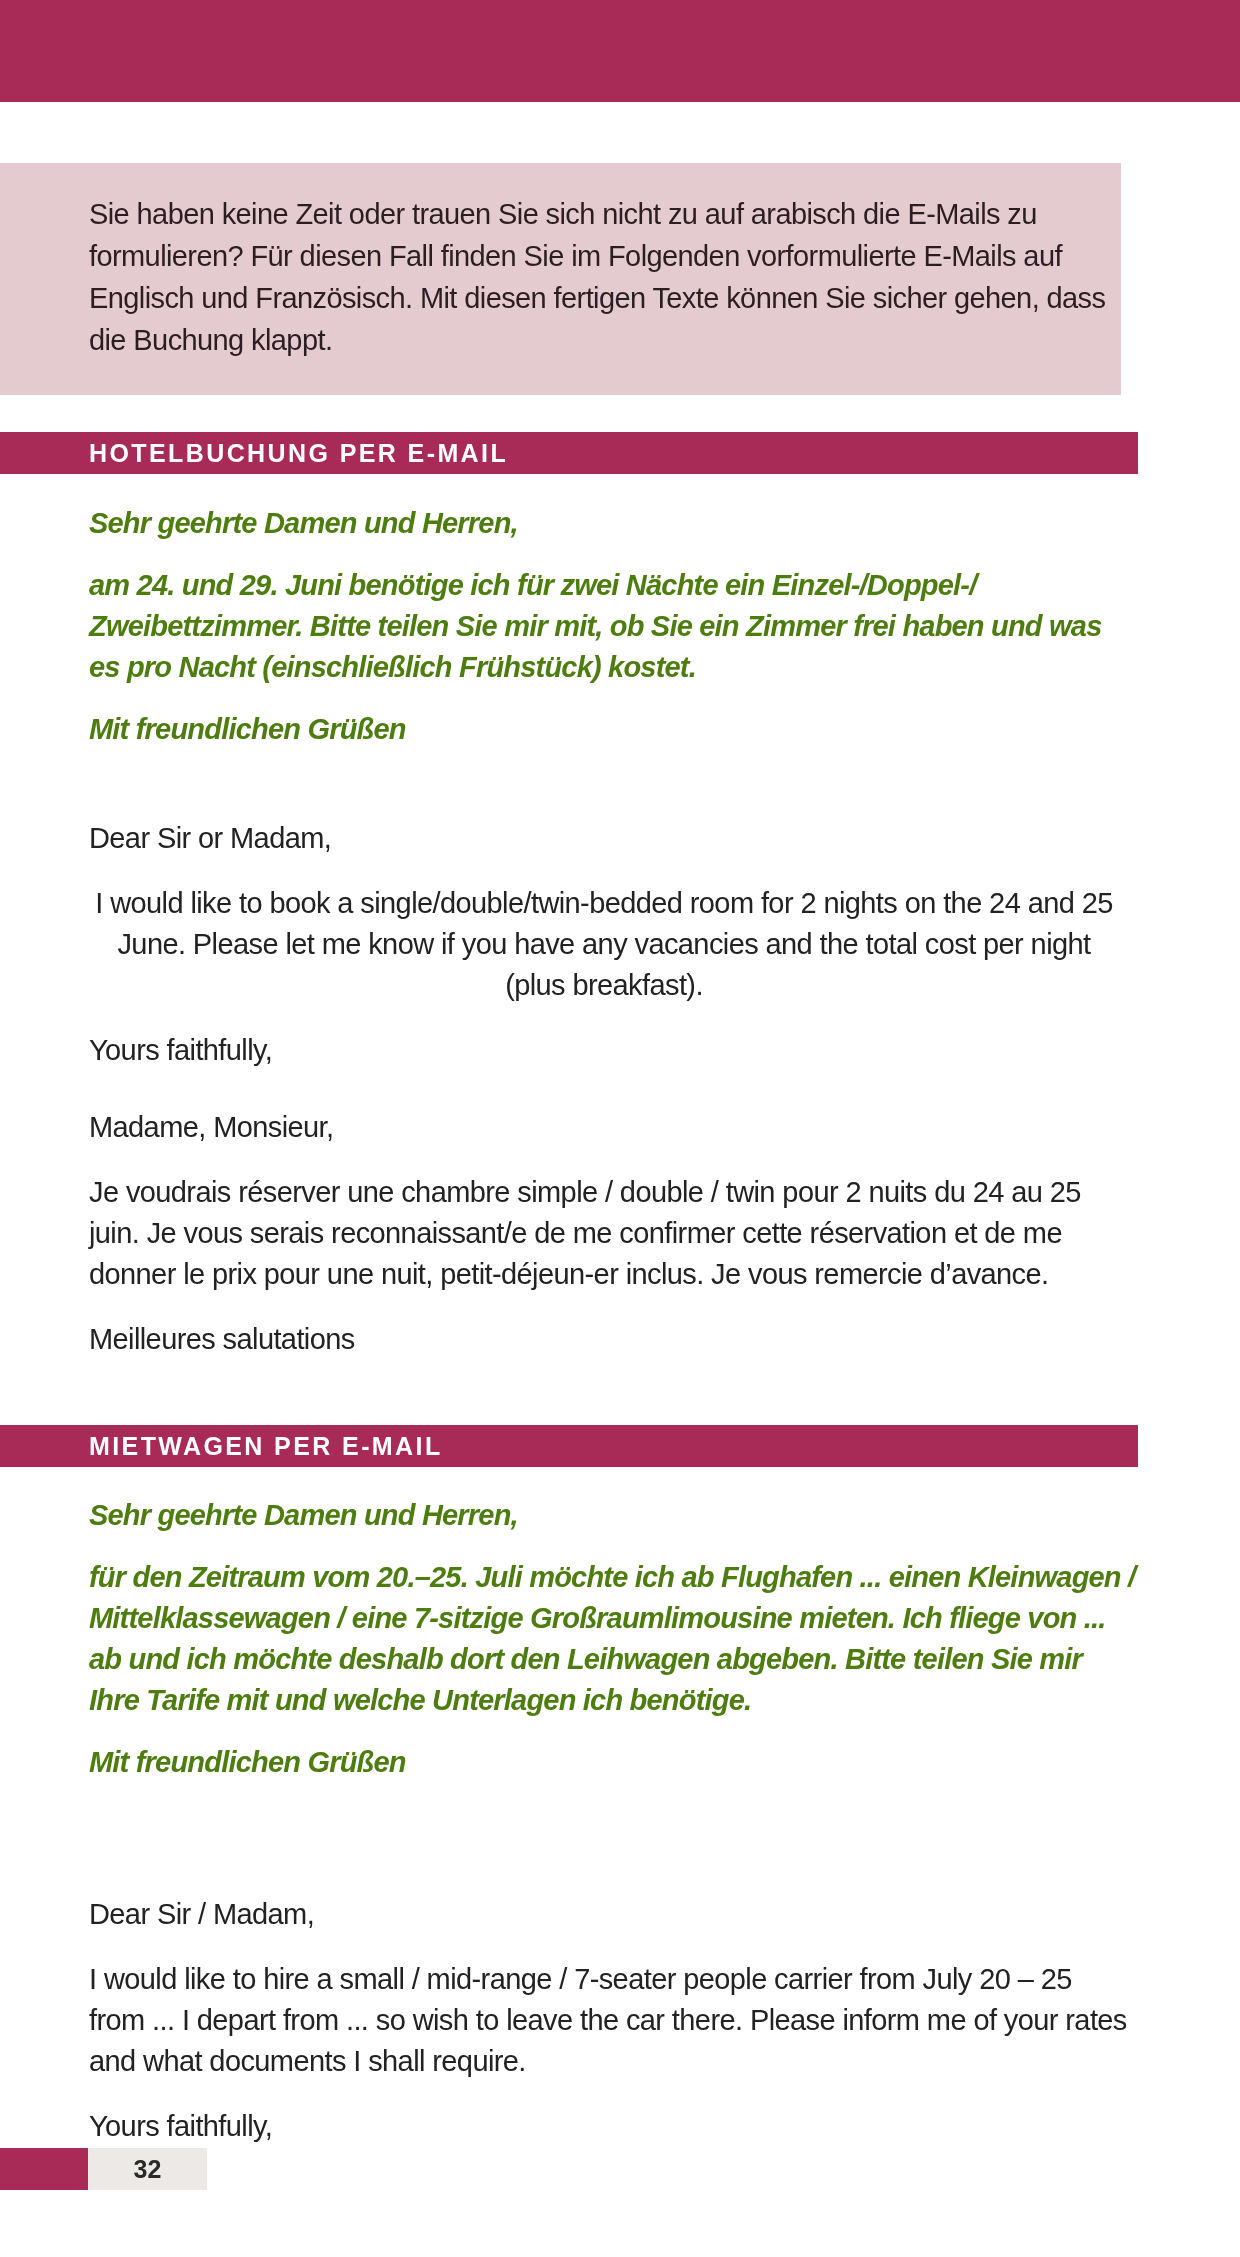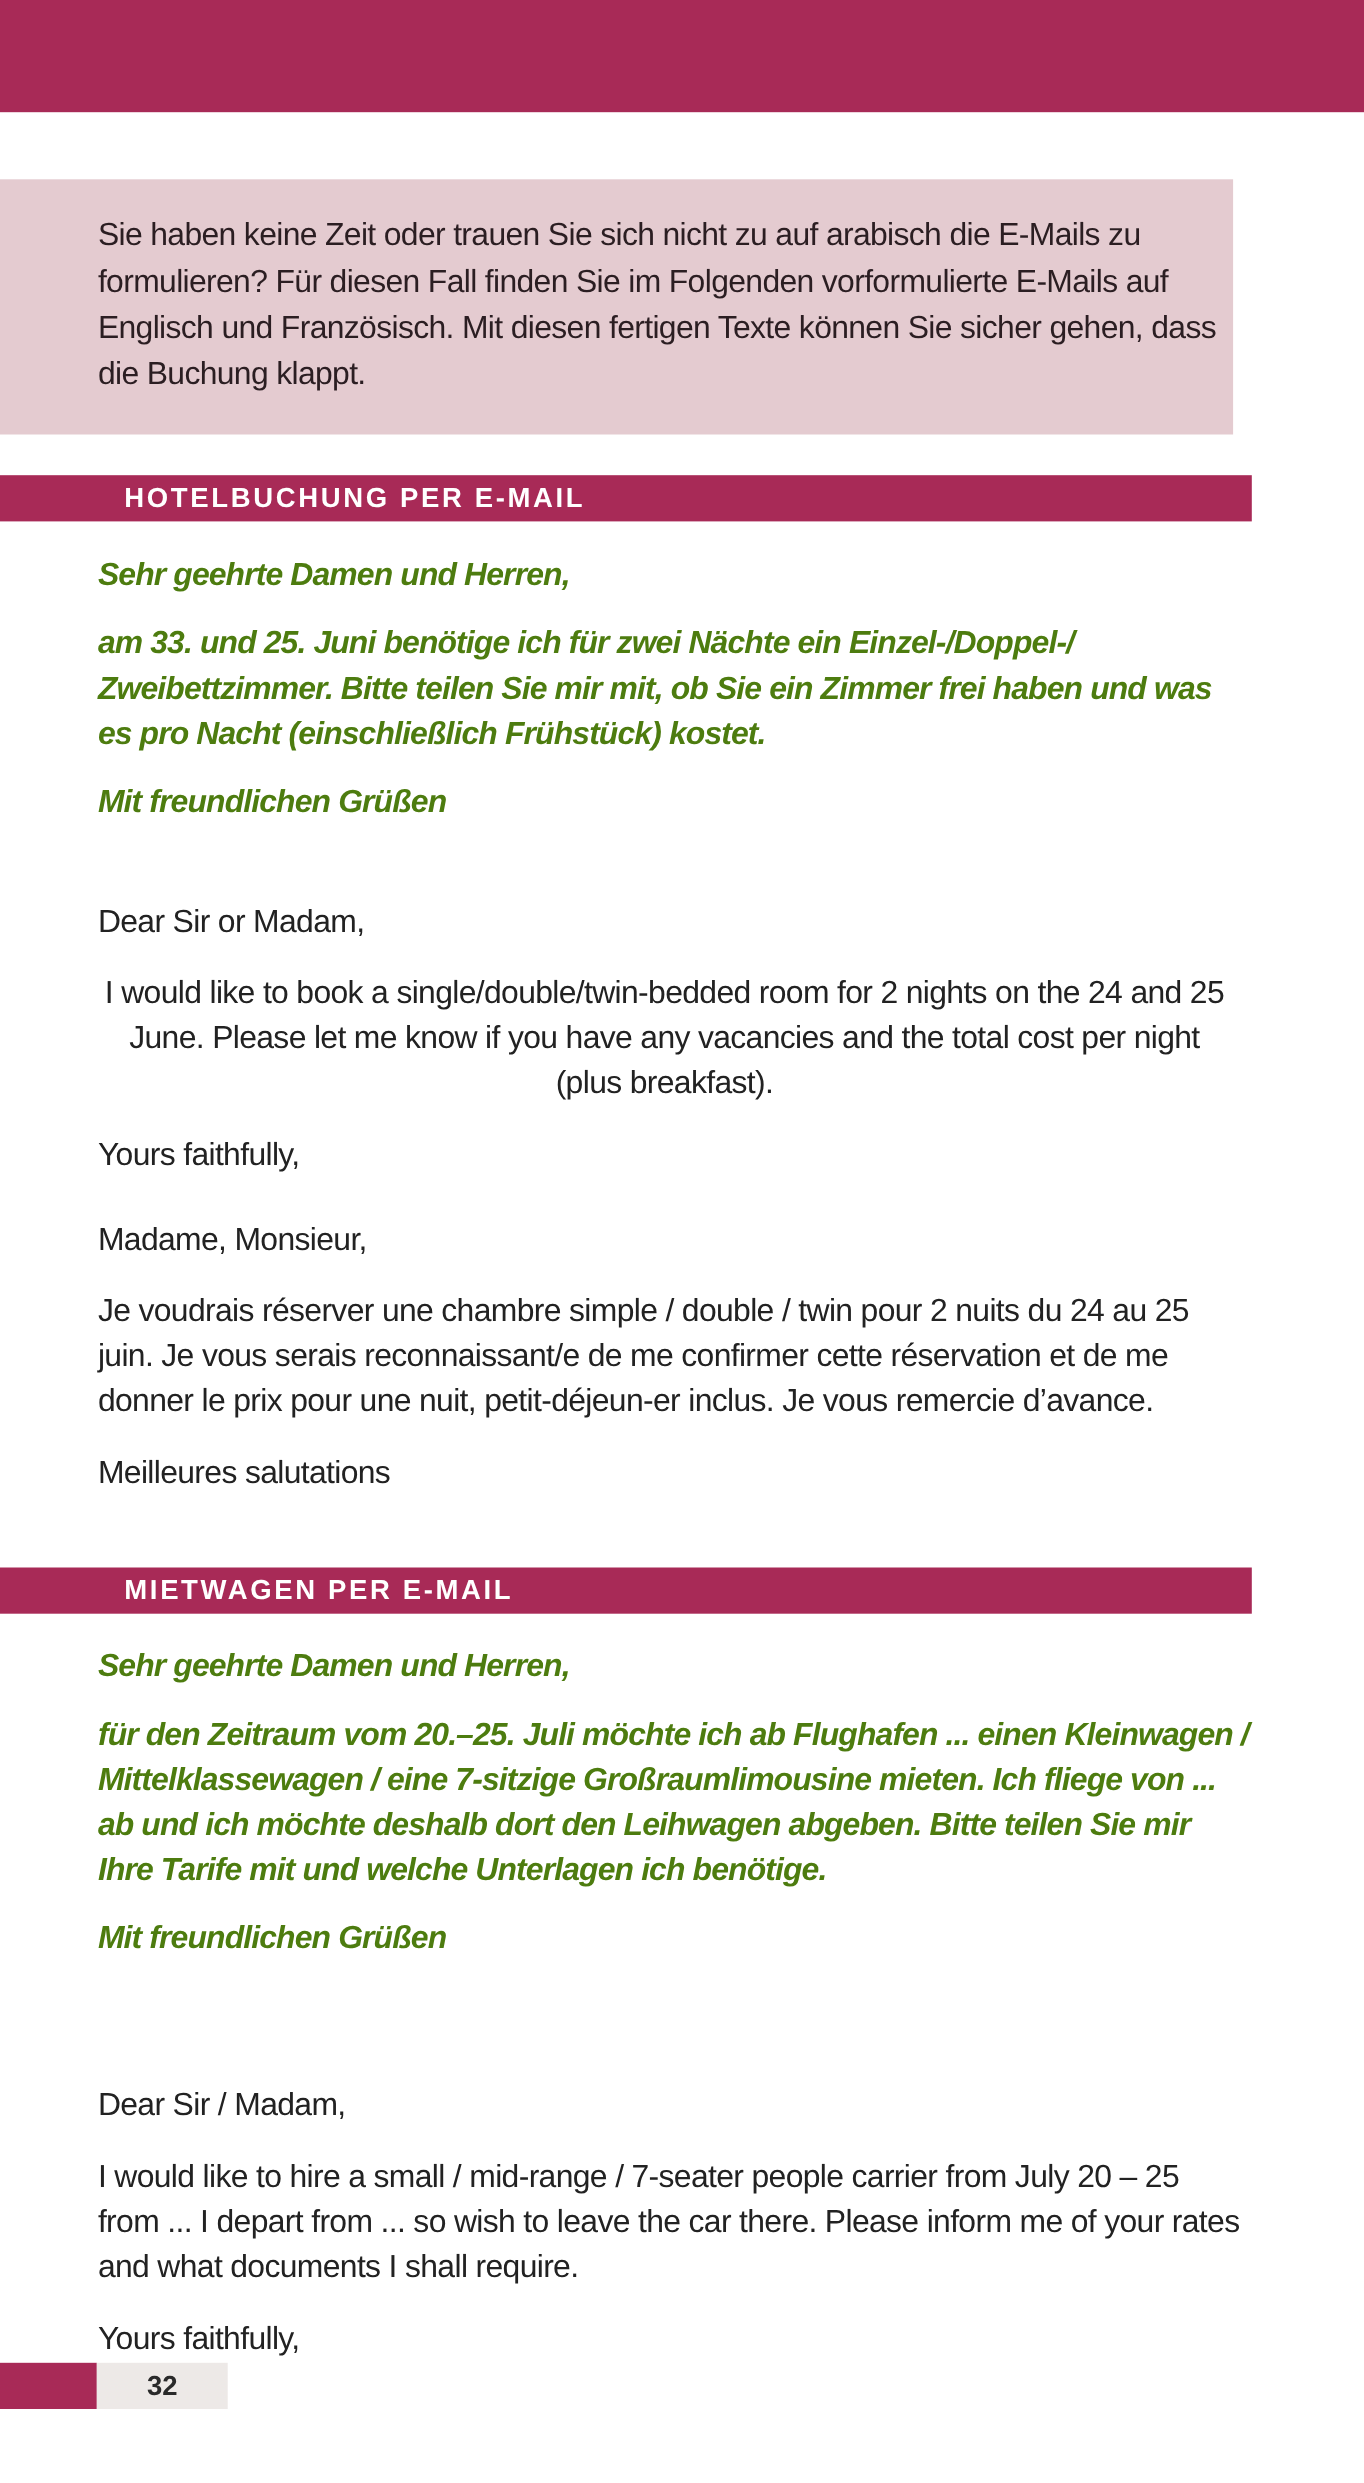--- a/index.html
+++ b/index.html
@@ -4,21 +4,21 @@
 <style>
   html, body { margin:0; padding:0; }
   body { width:1240px; height:2257px; background:#ffffff; position:relative; overflow:hidden;
          font-family:"Liberation Sans", sans-serif; }
   .top-bar { position:absolute; left:0; top:0; width:1240px; height:102px; background:#a82a57; }
   .intro { position:absolute; left:0; top:163px; width:1121px; height:232px; background:#e4cbd0; }
   .intro-text { position:absolute; left:89px; top:30px; width:1040px; font-size:29px; line-height:42px;
                 color:#2b1e22; letter-spacing:-0.6px; margin:0; }
   .section-bar { position:absolute; left:0; width:1138px; height:42px; background:#a82a57; }
   .section-bar span { position:absolute; left:89px; top:7px; color:#ffffff; font-weight:bold;
-                      font-size:25px; letter-spacing:2.4px; line-height:28px;margin-left:24px; }
+                      font-size:25px; letter-spacing:2.4px; line-height:28px; }
   .block { position:absolute; left:89px; width:1050px; }
   .block p { margin:0 0 21px 0; font-size:29px; line-height:41px; letter-spacing:-0.6px; }
   .de p { color:#4d7c0f; font-style:italic; font-weight:bold; letter-spacing:-0.8px; }
   .en p, .fr p { color:#222222;margin-top:24px; }
   .footer-accent { position:absolute; left:0; top:2148px; width:88px; height:42px; background:#a82a57; }
   .footer-page { position:absolute; left:88px; top:2148px; width:119px; height:42px; background:#ede9e7;
                  text-align:center; font-size:25px; line-height:42px; font-weight:bold; color:#2a2a2a; }
 </style>
 </head>
 <body>
@@ -28,21 +28,21 @@
 <div class="intro">
   <p class="intro-text">Sie haben keine Zeit oder trauen Sie sich nicht zu auf arabisch die E-Mails zu formulieren? Für diesen Fall finden Sie im Folgenden vorformulierte E-Mails auf Englisch und Französisch. Mit diesen fertigen Texte können Sie sicher gehen, dass die Buchung klappt.</p>
 </div>
 
 <div class="section-bar" style="top:432px;">
   <span>HOTELBUCHUNG PER E-MAIL</span>
 </div>
 
 <div class="block de" style="top:503px;">
   <p>Sehr geehrte Damen und Herren,</p>
-  <p style="width:1020px;">am 33. und 25. Juni benötige ich für zwei Nächte ein Einzel-/Doppel-/ Zweibettzimmer. Bitte teilen Sie mir mit, ob Sie ein Zimmer frei haben und was es pro Nacht (einschließlich Frühstück) kostet.</p>
+  <p style="width:1020px;">am 24. und 29. Juni benötige ich für zwei Nächte ein Einzel-/Doppel-/ Zweibettzimmer. Bitte teilen Sie mir mit, ob Sie ein Zimmer frei haben und was es pro Nacht (einschließlich Frühstück) kostet.</p>
   <p>Mit freundlichen Grüßen</p>
 </div>
 
 <div class="block en" style="top:794px;">
   <p>Dear Sir or Madam,</p>
   <p style="width:1030px;text-align:center;">I would like to book a single/double/twin-bedded room for 2 nights on the 24 and 25 June. Please let me know if you have any vacancies and the total cost per night (plus breakfast).</p>
   <p>Yours faithfully,</p>
 </div>
 
 <div class="block fr" style="top:1083px;">

